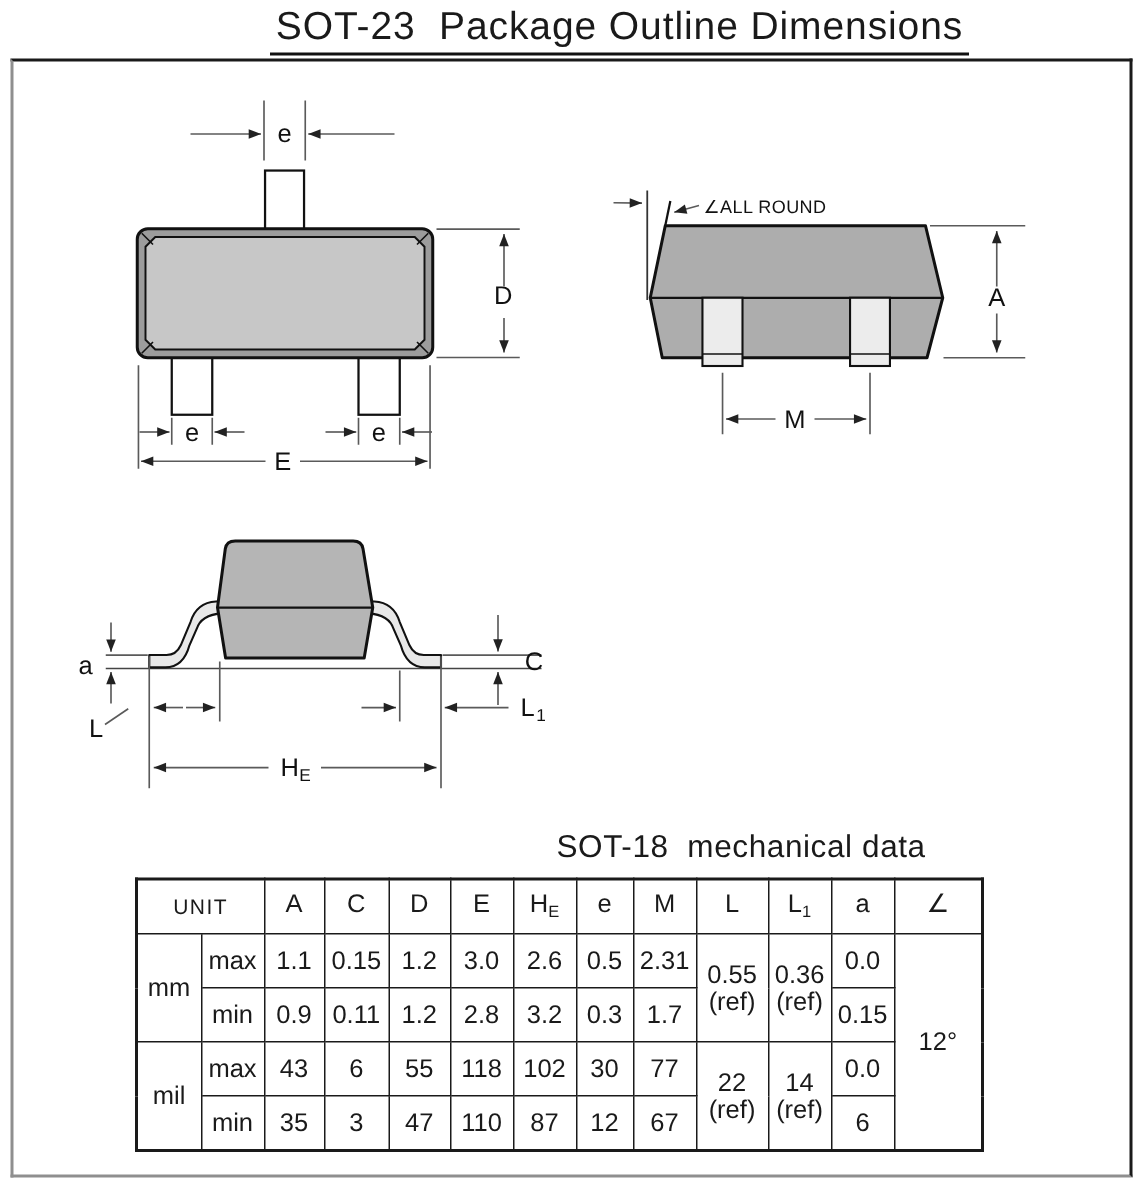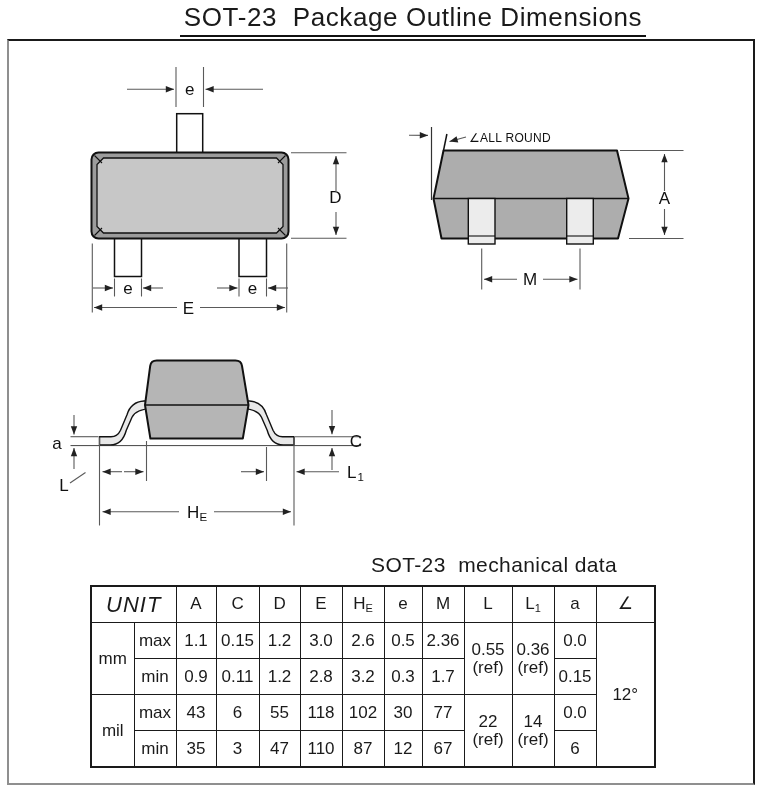--- a/index.html
+++ b/index.html
@@ -13,21 +13,21 @@
   svg.drawing{position:absolute;left:0;top:0;}
   svg text{font-family:"Liberation Sans", sans-serif;fill:#111;}
   .t17{font-size:17px;}
   .t12{font-size:12px;letter-spacing:.3px;}
   .t11{font-size:11.5px;}
   .caption{position:absolute;left:371px;top:553px;font-size:21px;letter-spacing:.4px;white-space:pre;}
   table.dim-table{position:absolute;left:90px;top:585px;border-collapse:collapse;table-layout:fixed;
     width:564px;font-size:17px;border:2px solid #1a1a1a;}
   table.dim-table td{border:1.5px solid #1a1a1a;text-align:center;vertical-align:middle;
     padding:0;height:35px;line-height:1.05;overflow:hidden;}
-  td.unit{font-size:22px;letter-spacing:1px;font-style:italic;}
+  td.unit{font-size:14px;letter-spacing:1px;}
   td.refcell{line-height:1.15;}
   .subsc{font-size:11px;vertical-align:-3px;}
 </style>
 </head>
 <body>
 
 <div class="stage">
 
   <div class="page-title"><span>SOT-23  Package Outline Dimensions</span></div>
 
@@ -169,21 +169,21 @@
 
       <g stroke="#5a5a5a" stroke-width="1.1">
         <line x1="179" y1="511.7" x2="102.5" y2="511.7" marker-end="url(#ah)"></line>
         <line x1="214" y1="511.7" x2="291" y2="511.7" marker-end="url(#ah)"></line>
       </g>
       <text class="t17" x="187" y="517.5" text-anchor="start">H</text>
       <text class="t11" x="199.5" y="520.5" text-anchor="start">E</text>
     </g>
   </svg>
 
-  <div class="caption">SOT-23  mechanical data</div>
+  <div class="caption">SOT-18  mechanical data</div>
 
   <table class="dim-table">
     <colgroup>
       <col style="width:43px">
         <col style="width:42px">
         <col style="width:40px">
         <col style="width:43px">
       <col style="width:41px">
         <col style="width:42px">
         <col style="width:42px">
@@ -211,21 +211,21 @@
     </tr>
     <tr>
       <td rowspan="2">mm</td>
       <td>max</td>
       <td>1.1</td>
       <td>0.15</td>
       <td>1.2</td>
       <td>3.0</td>
       <td>2.6</td>
       <td>0.5</td>
-      <td>2.36</td>
+      <td>2.31</td>
       <td rowspan="2" class="refcell">
             <div>0.55</div>
             <div>(ref)</div>
           </td>
       <td rowspan="2" class="refcell">
             <div>0.36</div>
             <div>(ref)</div>
           </td>
       <td>0.0</td>
       <td rowspan="4">12°</td>

